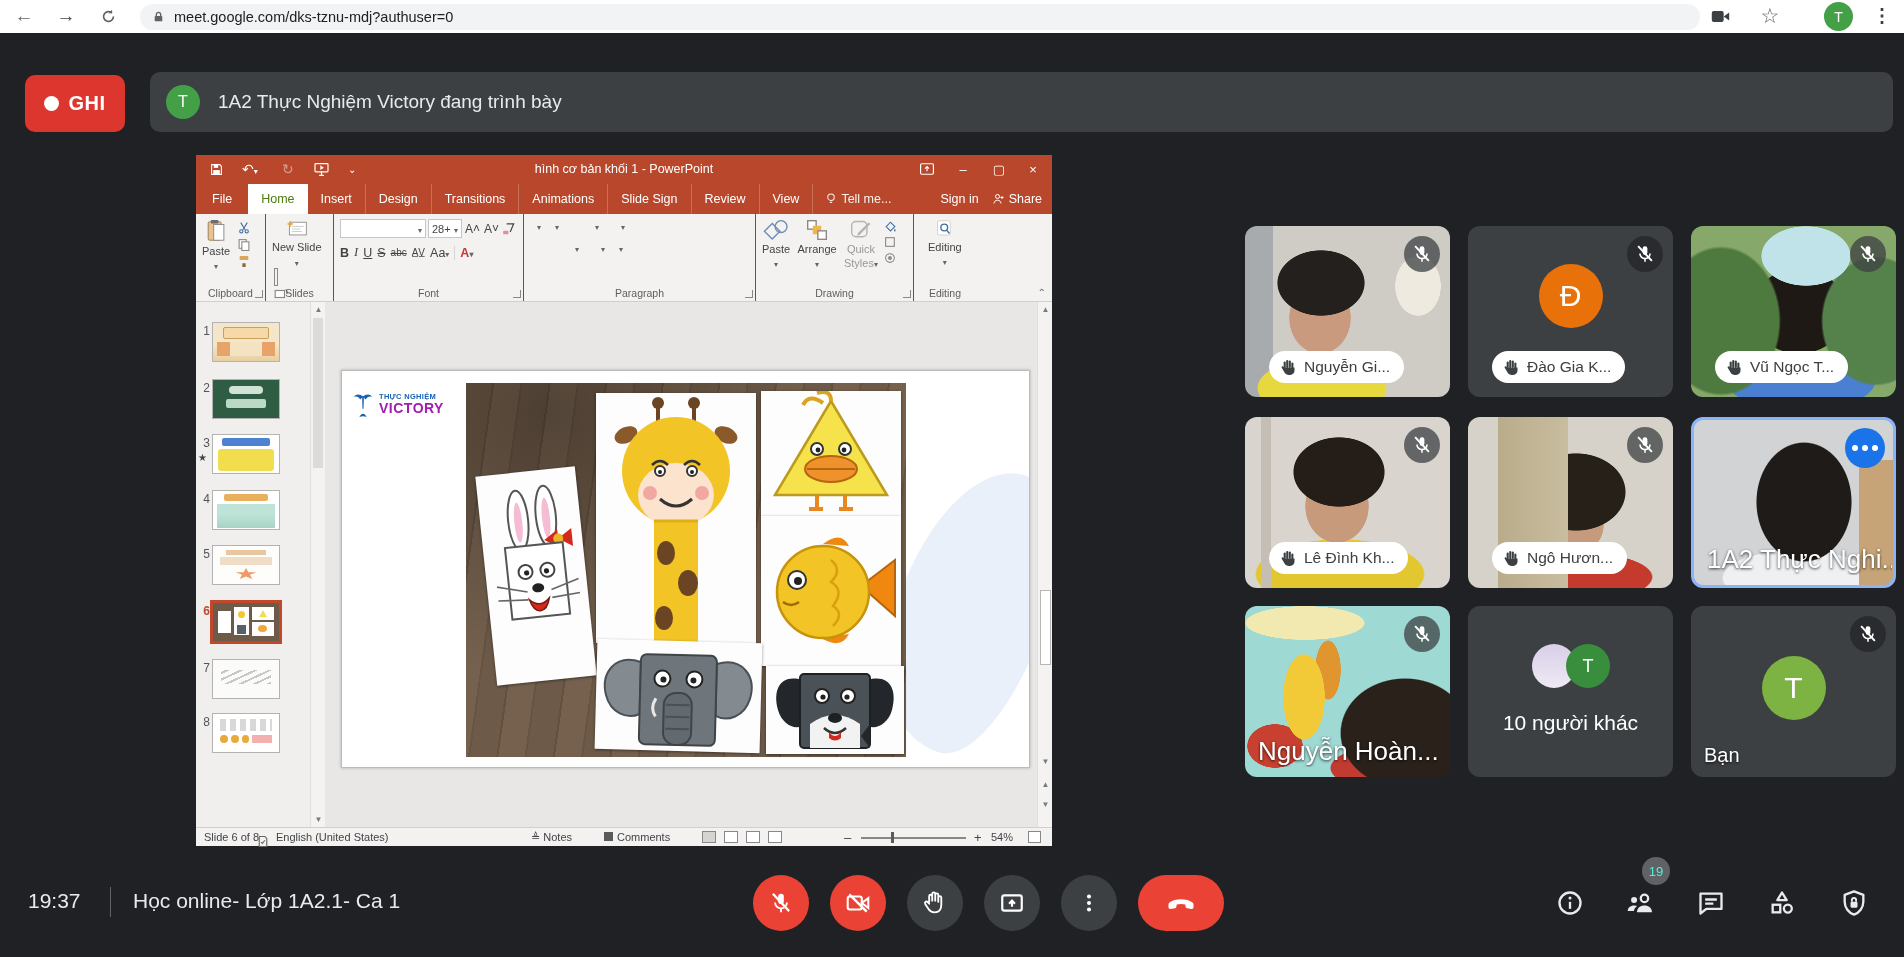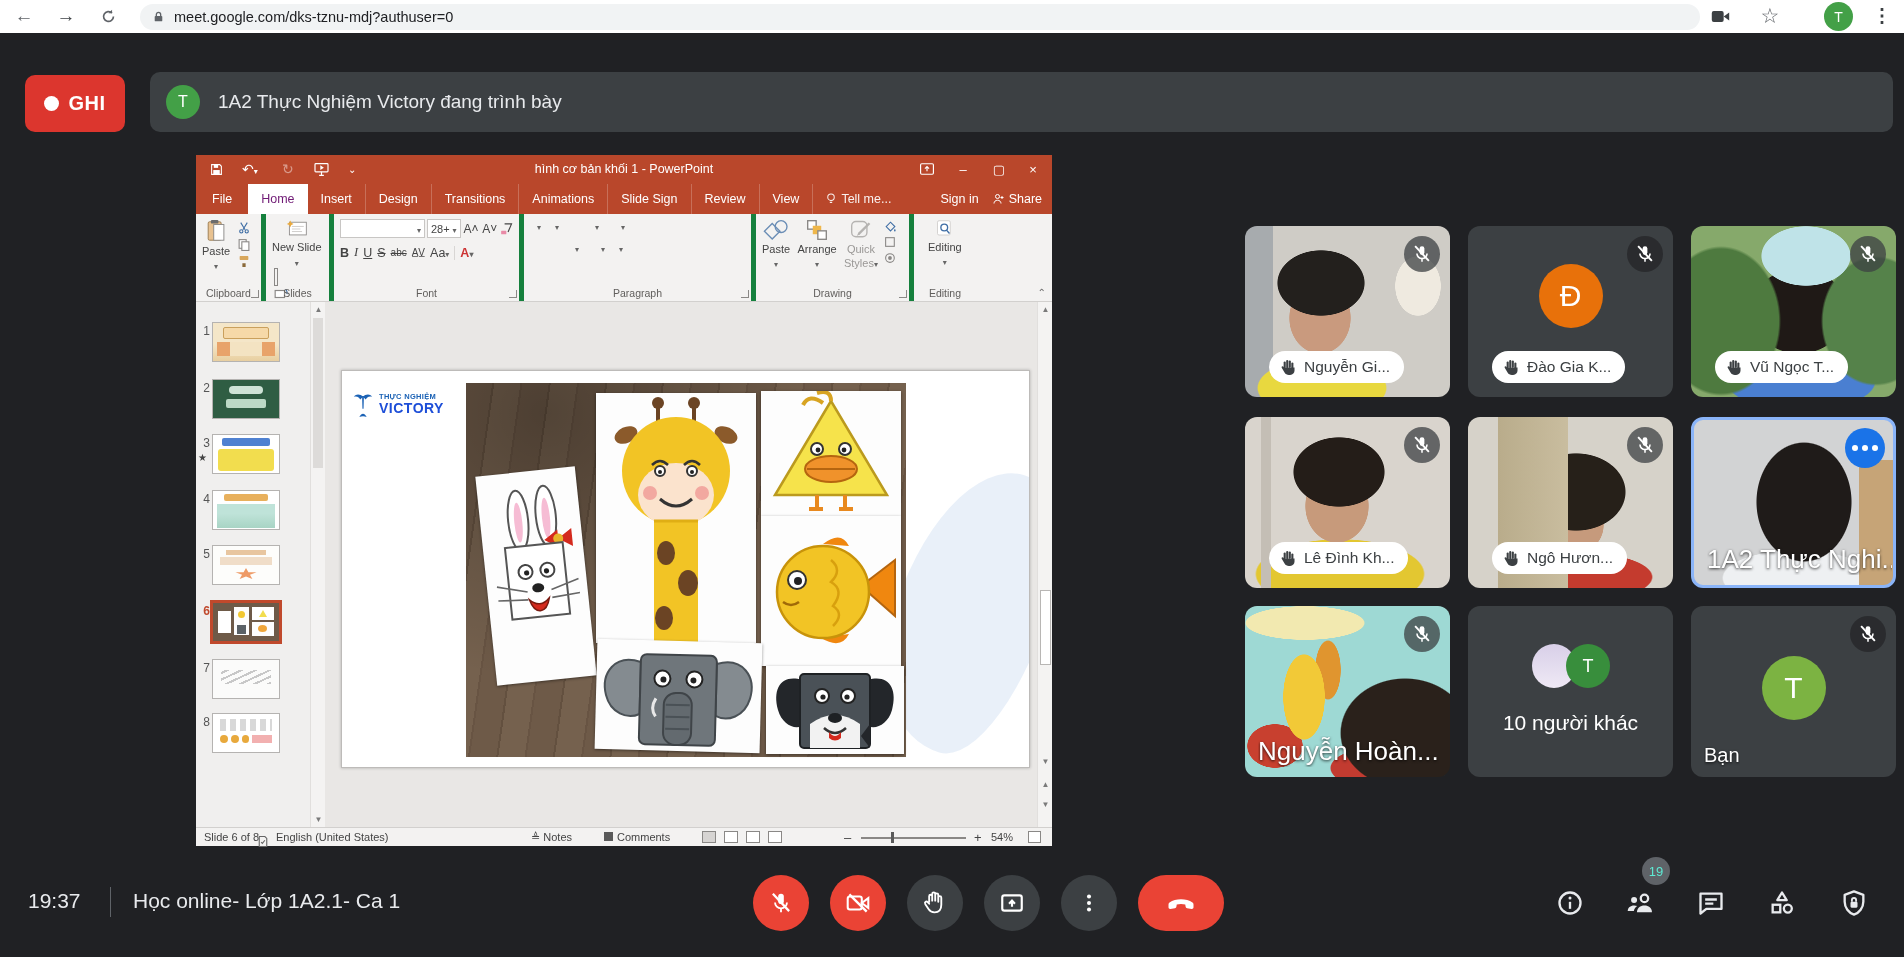--- a/index.html
+++ b/index.html
@@ -30,26 +30,26 @@
   
   #ppt{position:absolute;left:196px;top:155px;width:856px;height:691px;background:#f3f2f1;font-size:12px;color:#3b3a39;}
   #ppt-titlebar{position:absolute;left:0;top:0;width:856px;height:29px;background:#b9472b;color:#fff;}
   .qat{position:absolute;top:0;height:29px;line-height:29px;color:#fff;font-size:14px;text-align:center;}
   #ppt-title{position:absolute;left:0;right:0;top:0;height:29px;line-height:29px;text-align:center;
              font-size:12.5px;color:#fff;}
   .winbtn{position:absolute;top:0;width:34px;height:29px;line-height:29px;text-align:center;color:#fff;font-size:13px;cursor:pointer;}
   #ppt-tabs{position:absolute;left:0;top:29px;width:856px;height:30px;background:#b9472b;display:flex;align-items:stretch;color:#fff;font-size:12.5px;}
   .tab{padding:0 13px;display:flex;align-items:center;cursor:pointer;border-right:1px solid rgba(255,255,255,.22);}
   .tab:first-child{border-right:none;padding:0 16px;}
-  .tab.active{background:#fff;color:#701a75;border-right:none;}
+  .tab.active{background:#fff;color:#4d7c0f;border-right:none;}
   #tabs-right{margin-left:auto;display:flex;align-items:center;gap:14px;padding-right:10px;}
   
   #ribbon{position:absolute;left:0;top:59px;width:856px;height:88px;background:#f3f2f1;
           border-bottom:1px solid #d2d0ce;display:flex;}
-  .rgroup{position:relative;border-right:5px solid #15803d;padding:5px 5px 16px 6px;}
+  .rgroup{position:relative;border-right:1px solid #15803d;padding:5px 5px 16px 6px;}
   .rlabel{position:absolute;bottom:2px;left:0;right:0;text-align:center;font-size:10.5px;color:#605e5c;}
   .launcher{position:absolute;right:2px;bottom:3px;width:8px;height:8px;border-right:1.5px solid #8a8886;border-bottom:1.5px solid #8a8886;}
   .bigbtn{display:inline-flex;flex-direction:column;align-items:center;font-size:11px;color:#444;gap:2px;cursor:pointer;vertical-align:top;}
   .caret::after{content:"▾";font-size:8px;color:#666;}
   .mini{display:inline-block;cursor:pointer;}
   .lines{width:15px;height:11px;background:repeating-linear-gradient(#8a8886 0 1.5px,transparent 1.5px 4px);}
   .combo{display:inline-flex;align-items:center;justify-content:space-between;background:#fff;border:1px solid #c8c6c4;height:19px;font-size:11px;padding:0 3px;color:#444;}
   .fbtn{display:inline-block;width:17px;text-align:center;font-size:12px;color:#444;cursor:pointer;}
   
   #thumbs{position:absolute;left:0;top:147px;width:114px;height:525px;background:#f0efee;}
@@ -59,21 +59,21 @@
   .tstar{position:absolute;left:2px;font-size:10px;color:#444;}
   .tstar::after{content:"★";}
   #thumb-scroll{position:absolute;left:114px;top:147px;width:15px;height:525px;background:#f4f3f2;border-left:1px solid #e1dfdd;}
   .sarrow{position:absolute;left:0;width:15px;text-align:center;font-size:8px;color:#7a7a7a;}
   
   #canvas{position:absolute;left:129px;top:147px;width:712px;height:525px;background:#e9e7e5;}
   #slide{position:absolute;left:16px;top:68px;width:689px;height:398px;background:#fff;border:1px solid #bdbbb9;box-shadow:0 0 3px rgba(0,0,0,.25);overflow:hidden;}
   #slide-logo{position:absolute;left:10px;top:22px;display:flex;gap:5px;align-items:flex-start;}
   #logo-texts{display:flex;flex-direction:column;line-height:1;}
   #logo-l1{font-size:7.5px;font-weight:bold;color:#1b62b5;letter-spacing:.3px;}
-  #logo-l2{font-size:14px;font-weight:bold;color:#1d4ed8;letter-spacing:.5px;}
+  #logo-l2{font-size:14px;font-weight:bold;color:#a21caf;letter-spacing:.5px;}
   #wing{position:absolute;right:-18px;top:95px;width:150px;height:290px;background:#dbe6f5;opacity:.6;
         border-radius:58% 42% 45% 55%/60% 35% 65% 40%;transform:rotate(16deg);}
   #photo{position:absolute;left:124px;top:12px;width:440px;height:374px;
          background:repeating-linear-gradient(98deg,#6e5a48 0 26px,#63503f 26px 28px,#75614e 28px 54px,#685443 54px 56px);}
   #photo::after{content:"";position:absolute;inset:0;background:radial-gradient(at 18% 8%,rgba(0,0,0,.30),transparent 55%);}
   .card{position:absolute;background:#fdfdfd;box-shadow:0 1px 3px rgba(0,0,0,.45);z-index:1;}
   
   #ppt-scroll{position:absolute;left:841px;top:147px;width:15px;height:525px;background:#f4f3f2;border-left:1px solid #e1dfdd;}
   #ppt-thumbbar{position:absolute;left:2px;top:288px;width:11px;height:75px;background:#fff;border:1px solid #b8b6b4;}
   

